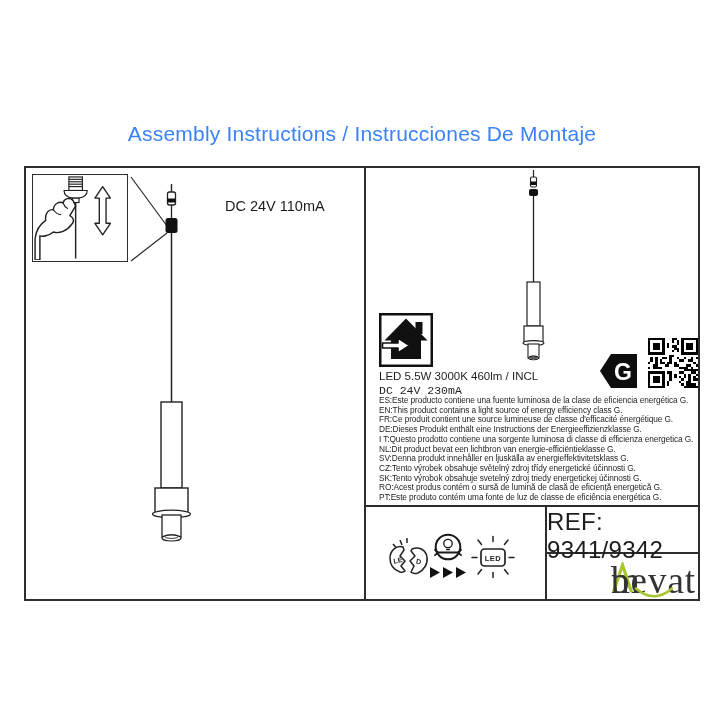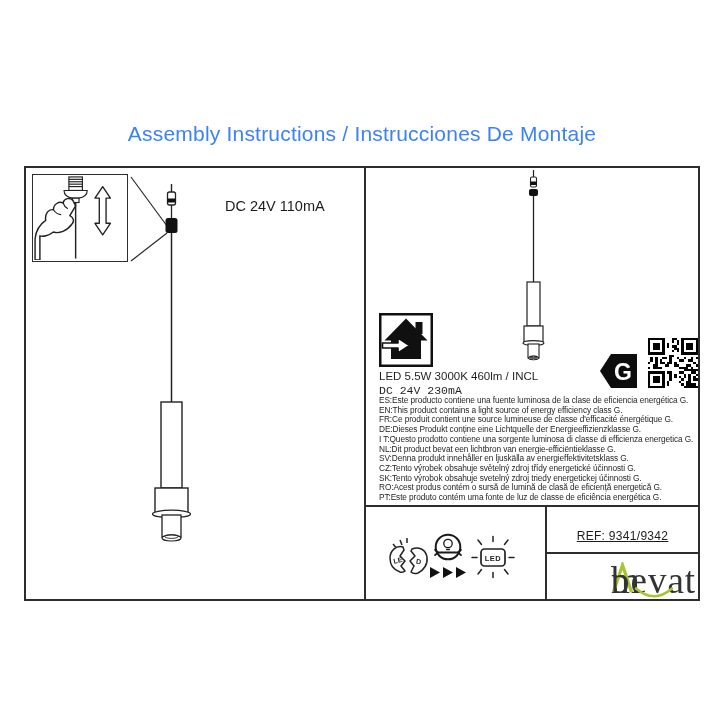--- a/index.html
+++ b/index.html
@@ -29,21 +29,21 @@
   .spec2{left:353px;top:216px;font-size:11.5px;white-space:nowrap;font-family:Liberation Mono, monospace;}
   .langs{left:353px;top:228px;width:320px;font-size:8.3px;line-height:9.7px;letter-spacing:-.1px;}
   .langs div{position:static;white-space:nowrap;}
   .energy-arrow{left:574px;top:186px;}
   .qr{left:622px;top:170px;}
   .fline1{left:338px;top:337px;width:334px;height:2px;background:#2d2d2d;}
   .fvline{left:519px;top:337px;width:2px;height:94px;background:#2d2d2d;}
   .fline2{left:519px;top:384px;width:153px;height:2px;background:#2d2d2d;}
   .ref-cell{
     left:521px;top:339px;width:151px;height:58px;display:flex;
-    align-items:center;justify-content:center;font-size:12px;letter-spacing:.3px;color:#1c1c1c;text-decoration:underline;
+    align-items:center;justify-content:center;font-size:24px;letter-spacing:.3px;color:#1c1c1c;
   }
   .brand-cell{left:521px;top:386px;width:151px;height:45px;display:flex;align-items:center;justify-content:center;}
   .brand{position:relative;display:flex;align-items:baseline;font-family:"Liberation Serif",serif;
          font-size:37px;color:#333;letter-spacing:1px;line-height:1;}
   .brand .caret{position:relative;display:inline-block;width:23px;height:30px;top:1px;}
   .brand .caret svg{position:absolute;left:0;bottom:1px;}
   .brand .arc{position:absolute;left:23px;bottom:-9px;}
   .icons-row{left:338px;top:339px;width:181px;height:92px;}
   .icons-row svg{position:absolute;}
   .icon-bulb{left:24px;top:30px;}
@@ -123,21 +123,21 @@
     <path d="M3.5,30 H19 V25 L30.5,32.5 L19,40 V35 H3.5 Z" fill="#fff" stroke="#101010" stroke-width="1.6" stroke-linejoin="round"></path>
   </svg>
 
   <div class="spec1">LED 5.5W 3000K 460lm / INCL</div>
   <div class="spec2">DC 24V 230mA</div>
 
   <div class="langs">
     <div>ES:Este producto contiene una fuente luminosa de la clase de eficiencia energética G.</div>
     <div>EN:This product contains a light source of energy efficiency class G.</div>
     <div>FR:Ce produit contient une source lumineuse de classe d'efficacité énergétique G.</div>
-    <div>DE:Dieses Produkt conține eine Lichtquelle der Energieeffizienzklasse G.</div>
+    <div>DE:Dieses Produkt enthält eine Instructions der Energieeffizienzklasse G.</div>
     <div>I T:Questo prodotto contiene una sorgente luminosa di classe di efficienza energetica G.</div>
     <div>NL:Dit product bevat een lichtbron van energie-efficiëntieklasse G.</div>
     <div>SV:Denna produkt innehåller en ljuskälla av energieffektivitetsklass G.</div>
     <div>CZ:Tento výrobek obsahuje světelný zdroj třídy energetické účinnosti G.</div>
     <div>SK:Tento výrobok obsahuje svetelný zdroj triedy energetickej účinnosti G.</div>
     <div>RO:Acest produs contém o sursă de lumină de clasă de eficiență energetică G.</div>
     <div>PT:Este produto contém uma fonte de luz de classe de eficiência energética G.</div>
   </div>
 
   <svg class="energy-arrow" width="37" height="34" viewBox="0 0 37 34">

